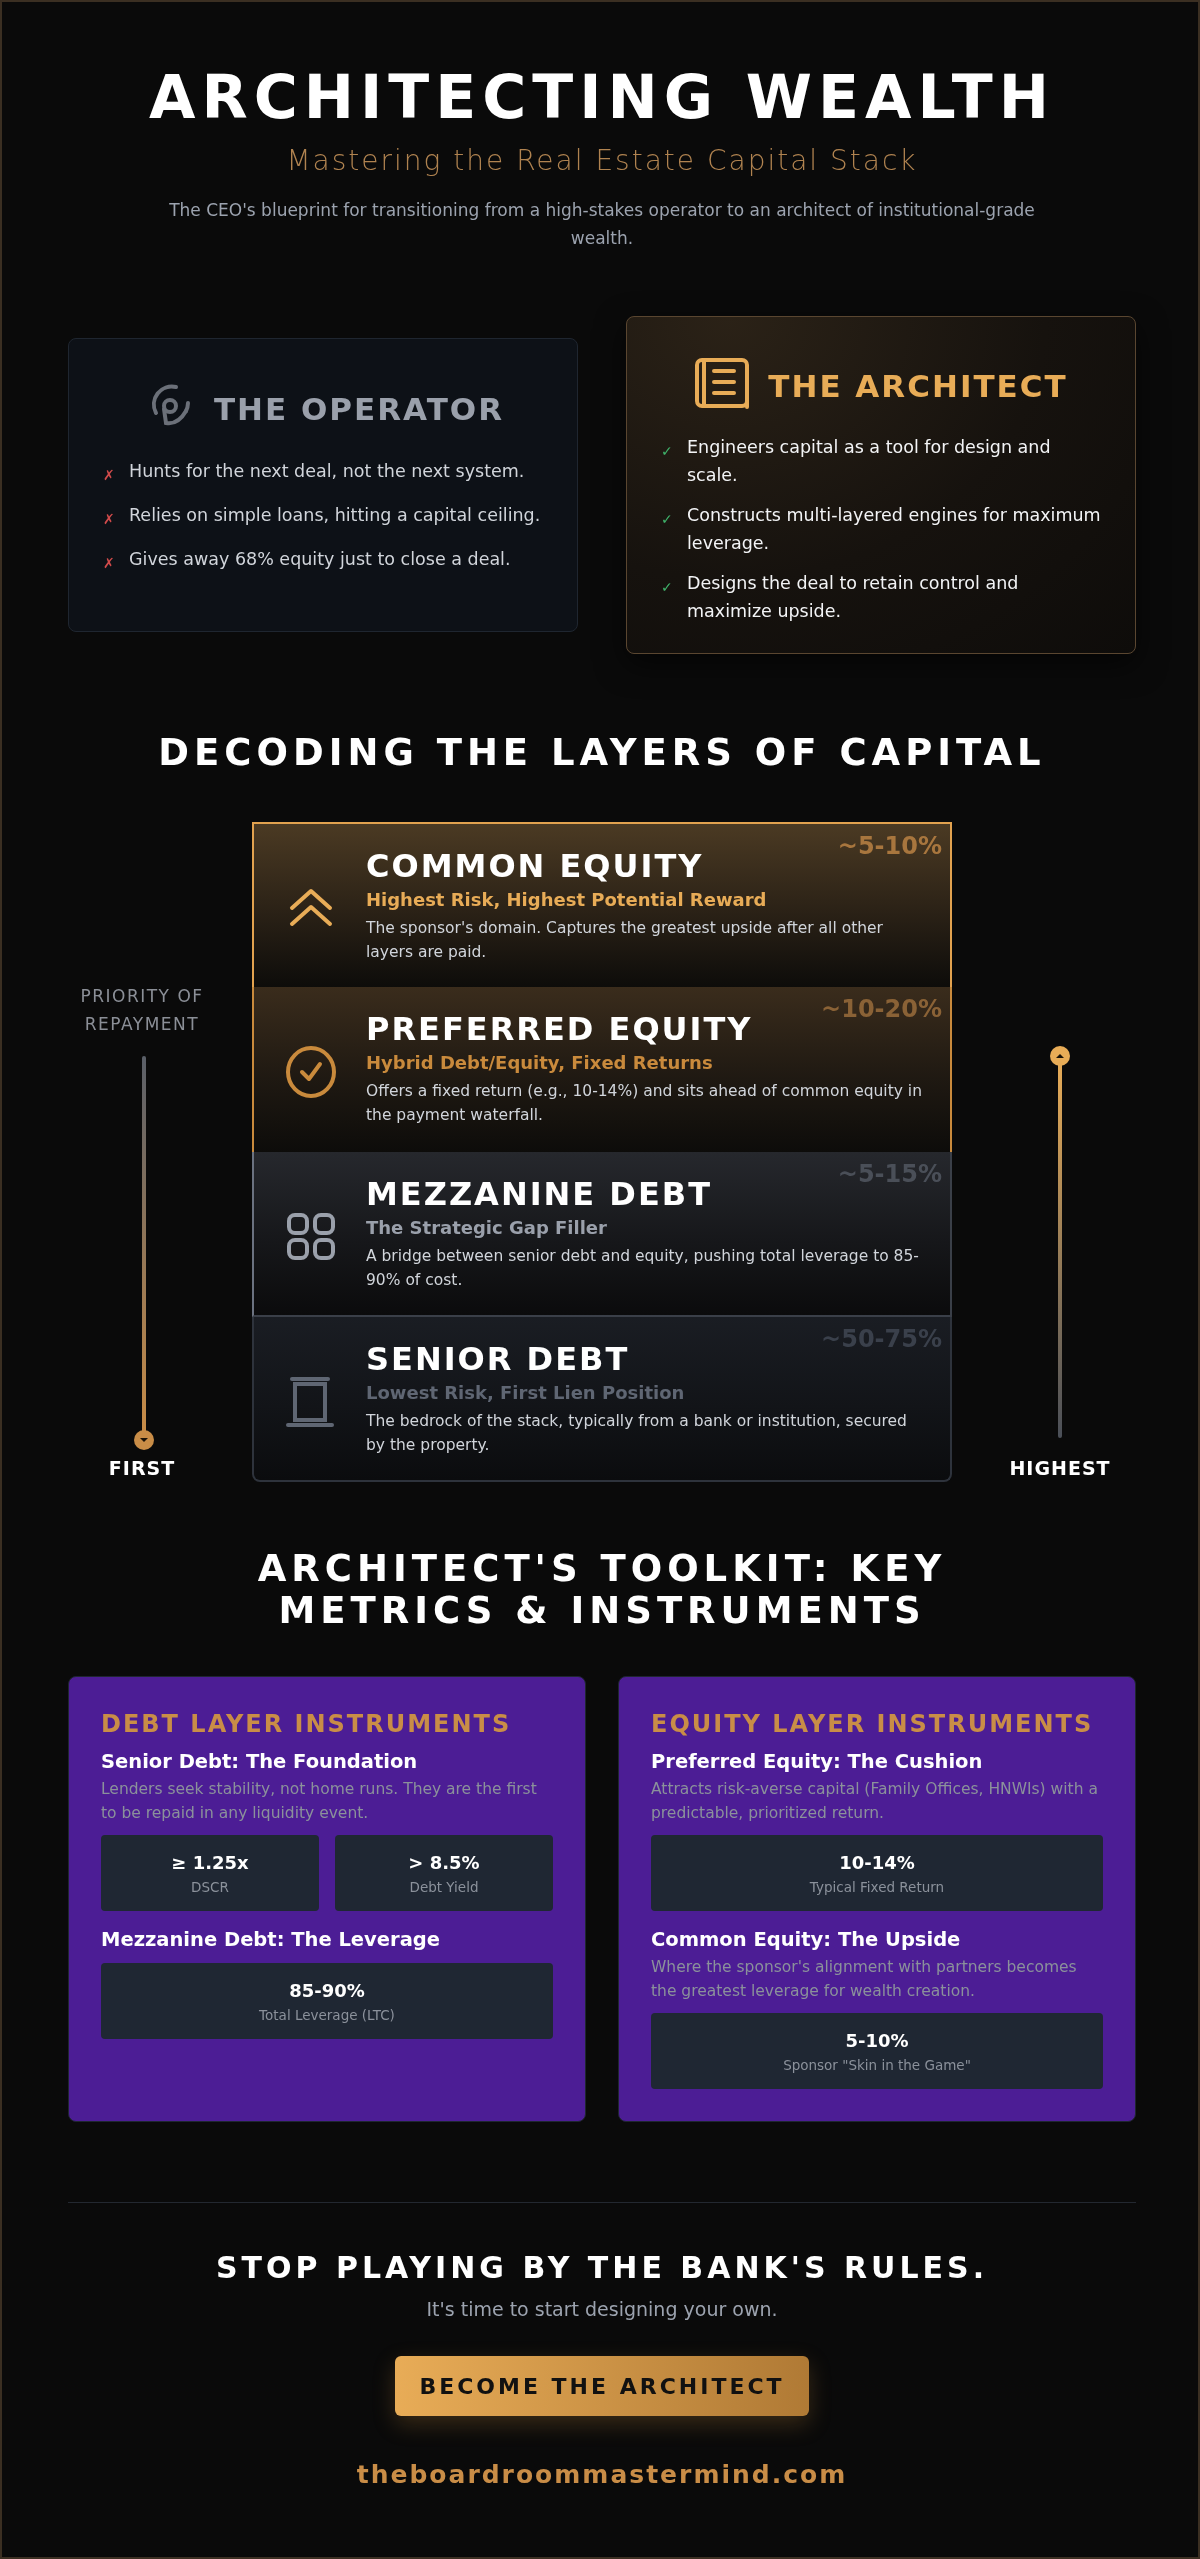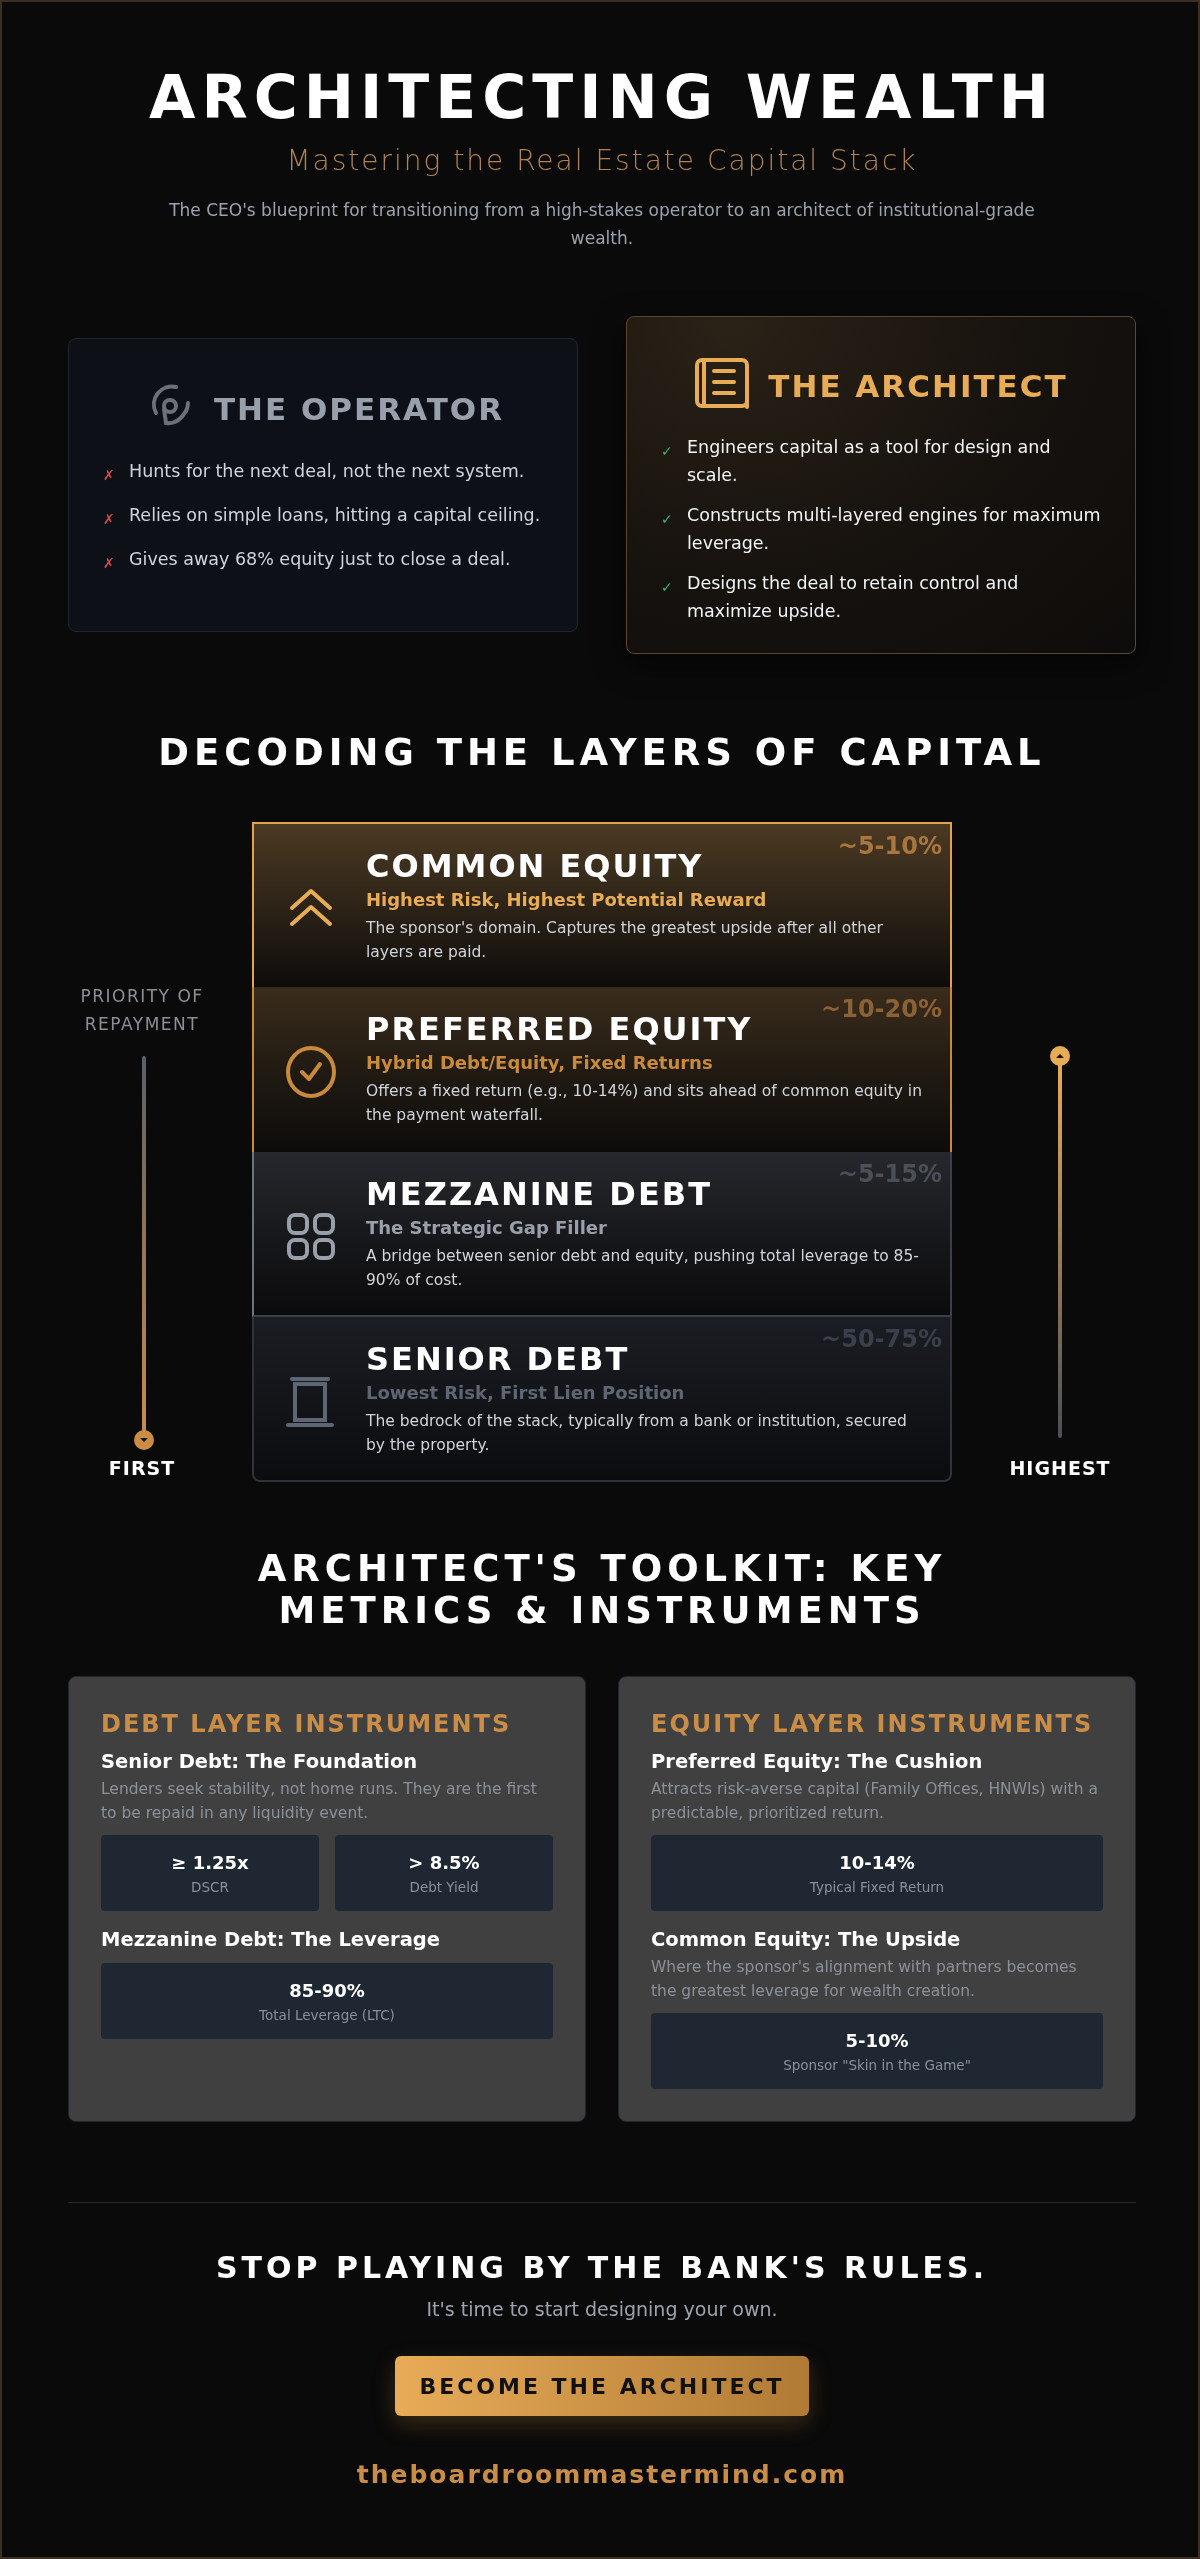--- a/index.html
+++ b/index.html
@@ -91,21 +91,21 @@
   
   .scale { position: absolute; text-align: center; }
   .scale .cap { font-size: 17px; color: #8b8f97; letter-spacing: 1.5px; line-height: 28px; }
   .scale .end { font-size: 19px; font-weight: 700; color: #ffffff; letter-spacing: 1px; }
   .bar { position: absolute; width: 4px; border-radius: 2px; }
   .dot { position: absolute; width: 20px; height: 20px; border-radius: 50%; display: flex; align-items: center; justify-content: center; }
 
   
   .tk {
     position: absolute; top: 1674px; width: 518px; height: 446px;
-    background: #404040; border: 1px solid #1f2630; border-radius: 8px;
+    background: #4c1d95; border: 1px solid #1f2630; border-radius: 8px;
     padding: 32px 32px 0 32px;
   }
   .tk-h { font-size: 24px; font-weight: 700; color: #c98d47; letter-spacing: 2px; line-height: 30px; }
   .tk-sub { font-size: 19.5px; font-weight: 700; color: #ffffff; margin-top: 10px; line-height: 26px; }
   .tk-desc { font-size: 15.5px; color: #8b919b; line-height: 24px; margin-top: 2px; }
   .metrics { display: flex; gap: 16px; margin-top: 10px; margin-bottom: 16px; }
   .metric {
     flex: 1; height: 76px; background: #1f2733; border-radius: 4px;
     display: flex; flex-direction: column; align-items: center; justify-content: center;
   }

